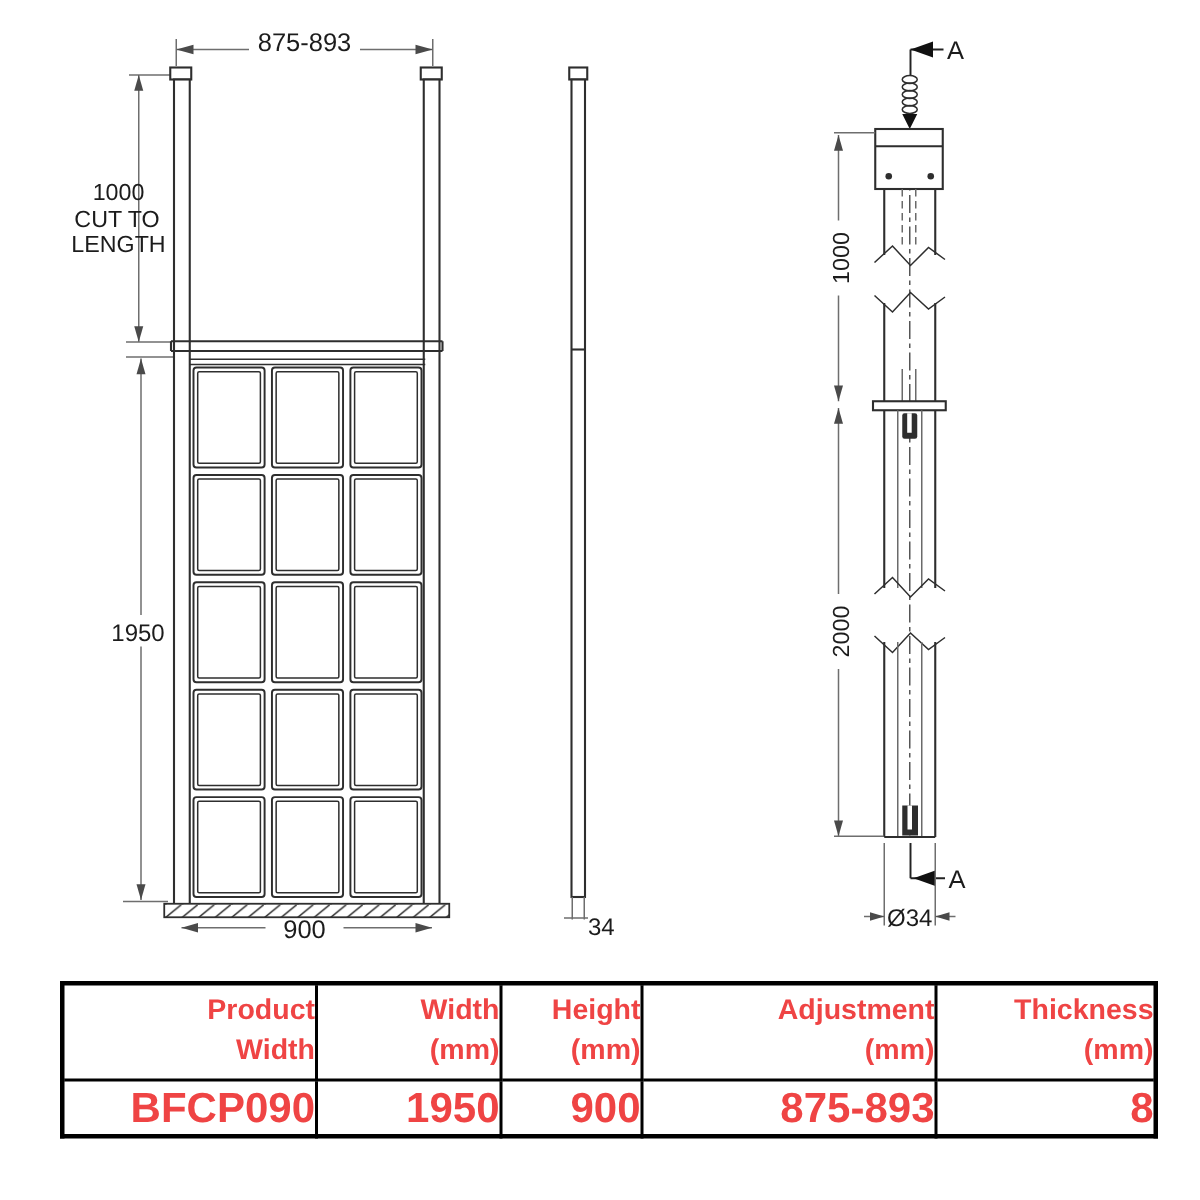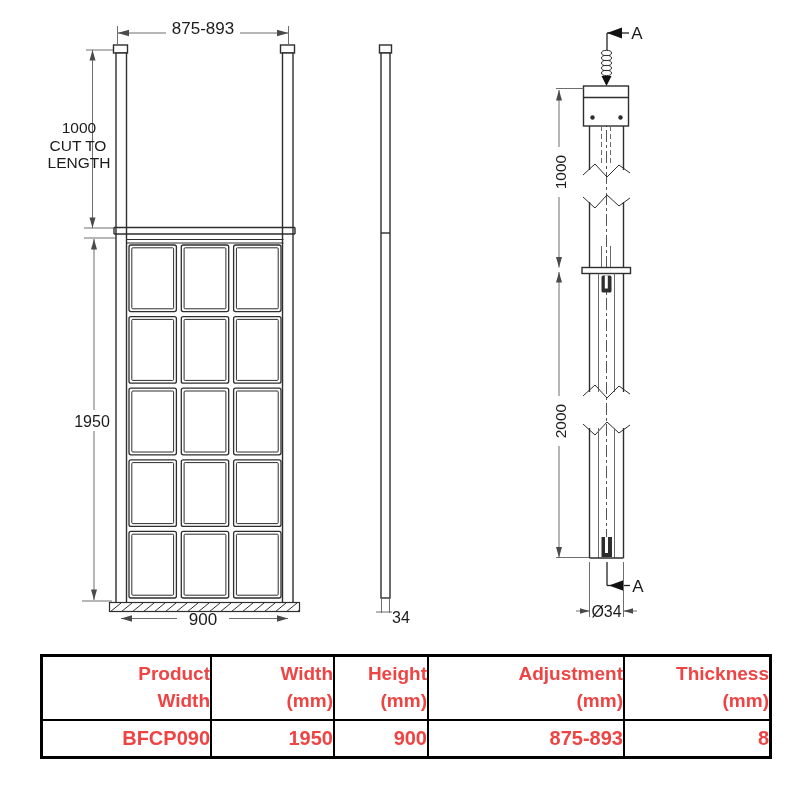--- a/index.html
+++ b/index.html
@@ -24,21 +24,21 @@
   .dimtext{font-size:16px;}
   .dimtext-lg{font-size:17px;}
   .dimtext-sm{font-size:15.5px;}
 
   .spec-table{position:absolute;left:40px;top:654px;width:718px;}
   .spec-table table{border-collapse:collapse;width:718px;table-layout:fixed;}
   .spec-table td{border:2.5px solid #000;text-align:right;vertical-align:middle;
                  color:#ef4444;padding:0;font-weight:bold;}
   .spec-table table{border:3px solid #000;}
   .spec-table .hdr td{height:62px;font-size:19px;line-height:1.4;}
-  .spec-table .row td{height:35px;font-size:20px;}
+  .spec-table .row td{height:35px;font-size:28px;}
   .c0{width:167px;} .c1{width:121px;} .c2{width:92px;} .c3{width:194px;} .c4{width:144px;}
 </style>
 </head>
 <body>
 
 <div class="canvas">
 
 <svg width="800" height="650" viewBox="0 0 800 650">
   <defs>
     <pattern id="hatch" width="11" height="9" patternUnits="userSpaceOnUse">

